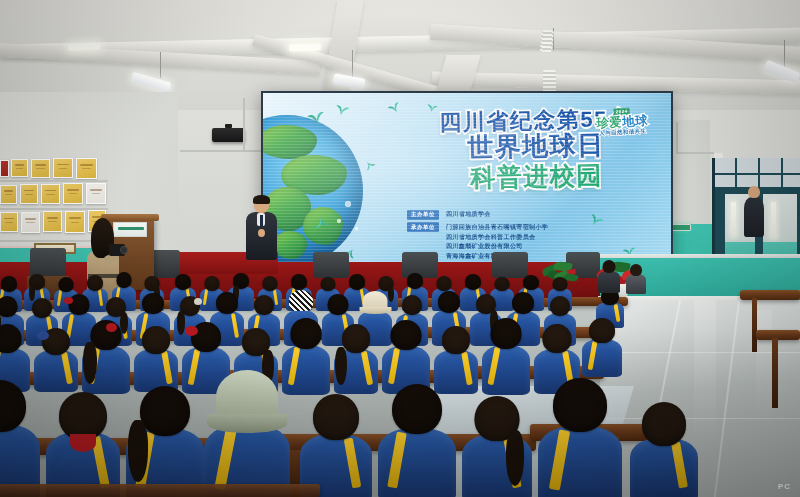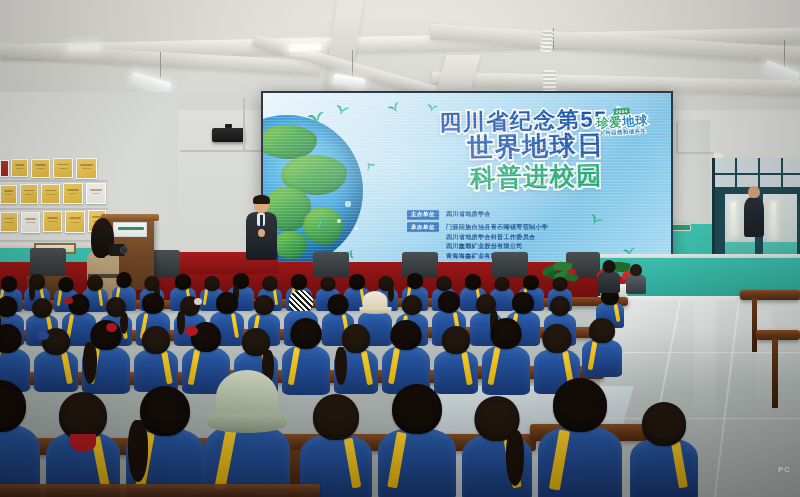--- a/index.html
+++ b/index.html
@@ -448,21 +448,21 @@
   }
   .plant .leaf {
     position:absolute; border-radius: 50% 10% 50% 10%;
   }
   .pot {
     position:absolute; background: linear-gradient(180deg,#eceeea,#c9cfcb);
     border-radius: 0 0 30% 30%;
   }
 
   .watermark {
-    position:absolute; right:6px; bottom:22px;
+    position:absolute; right:6px; bottom:5px;
     font-size:8px; font-weight:700; letter-spacing:1px;
     color: rgba(255,255,255,.42);
     background: rgba(120,128,125,.22);
     padding:1px 3px; border-radius:1px;
   }
 
   .vignette {
     position:absolute; inset:0; pointer-events:none;
     background: radial-gradient(ellipse at 50% 42%, rgba(0,0,0,0) 48%, rgba(0,0,0,.26) 100%);
   }

